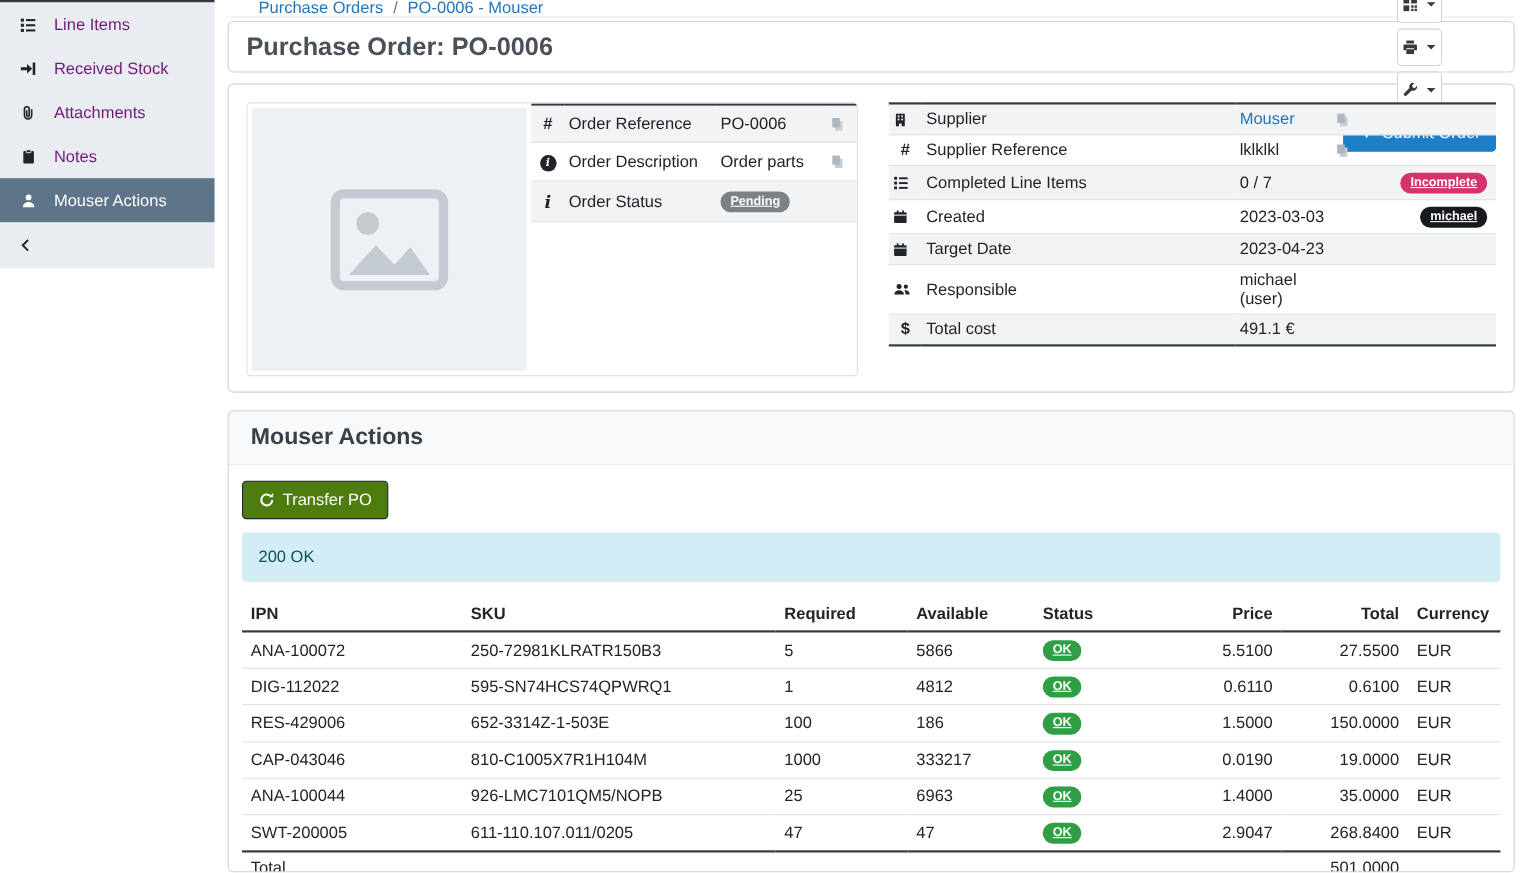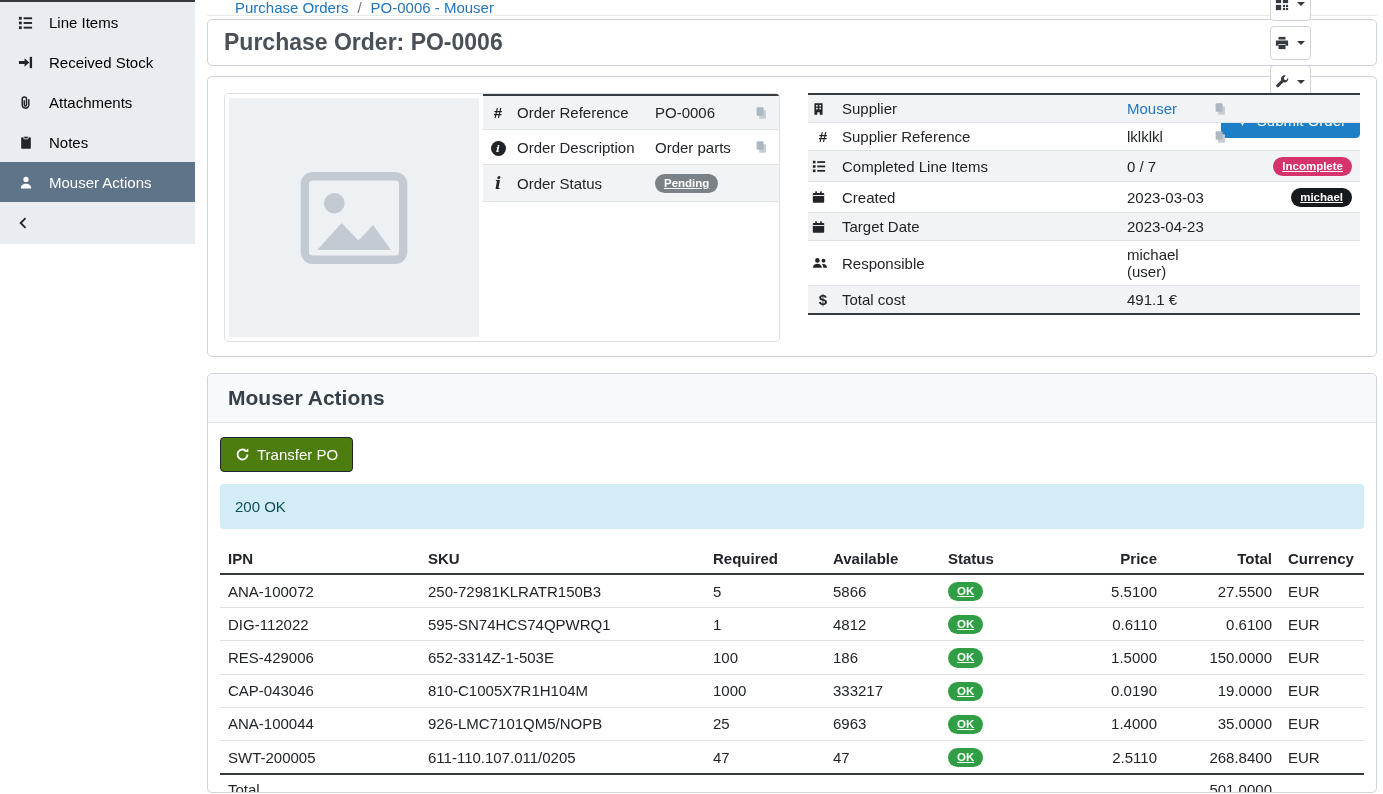--- a/index.html
+++ b/index.html
@@ -9,21 +9,21 @@
     background: #fff;
     color: #212529;
     display: flex;
     font-size: 15px;
   }
   
   .sidebar { width: 195px; flex: none; }
   .sidebar-nav { background: #e9edf1; border-top: 2px solid #343a40; }
   .side-item {
     height: 40px; display: flex; align-items: center; gap: 15px;
-    padding: 0 17px; color: #000000; cursor: pointer; font-size: 15px;
+    padding: 0 17px; color: #701a75; cursor: pointer; font-size: 15px;
   }
   .side-item .sicon { width: 17px; display: inline-flex; justify-content: center; color: #212529; }
   .side-item.active { background: #5e7488; color: #fff; }
   .side-item.active .sicon { color: #fff; }
   .side-collapse { height: 42px; display: flex; align-items: center; padding: 0 17px; cursor: pointer; color: #212529; }
   
   .main { flex: 1; min-width: 0; padding: 0 6px 0 12px; }
   .breadcrumb {
     height: 16px; display: flex; align-items: center; gap: 9px;
     padding-left: 28px; border-bottom: 1px solid #e7ebee;
@@ -461,21 +461,21 @@
             <td class="num">1.4000</td>
             <td class="num">35.0000</td>
             <td>EUR</td>
           </tr>
           <tr>
             <td>SWT-200005</td>
             <td>611-110.107.011/0205</td>
             <td>47</td>
             <td>47</td>
             <td><span class="badge badge-green">OK</span></td>
-            <td class="num">2.5110</td>
+            <td class="num">2.9047</td>
             <td class="num">268.8400</td>
             <td>EUR</td>
           </tr>
         </tbody>
         <tfoot>
           <tr>
             <td>Total</td>
             <td colspan="5"></td>
             <td class="num">501.0000</td>
             <td></td>

